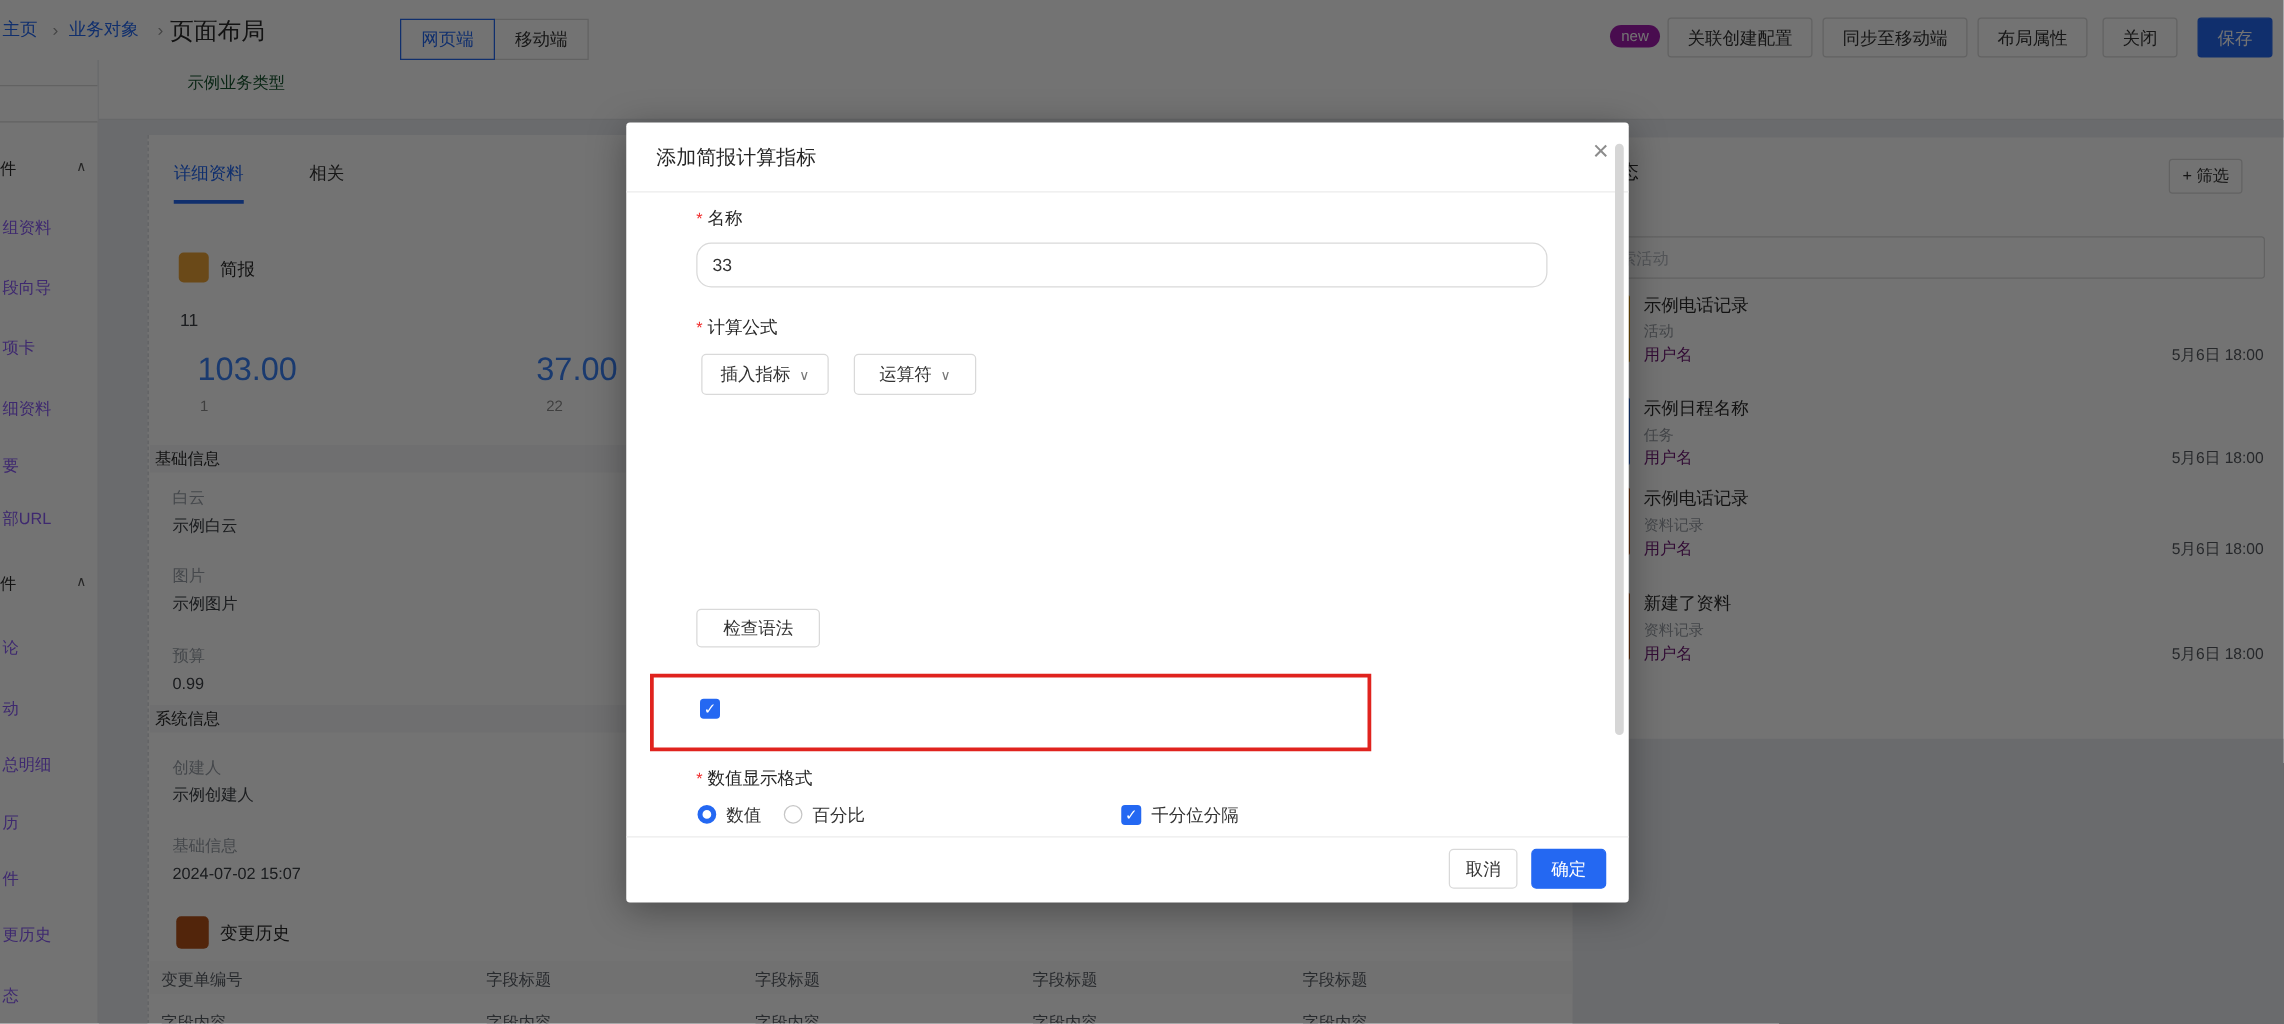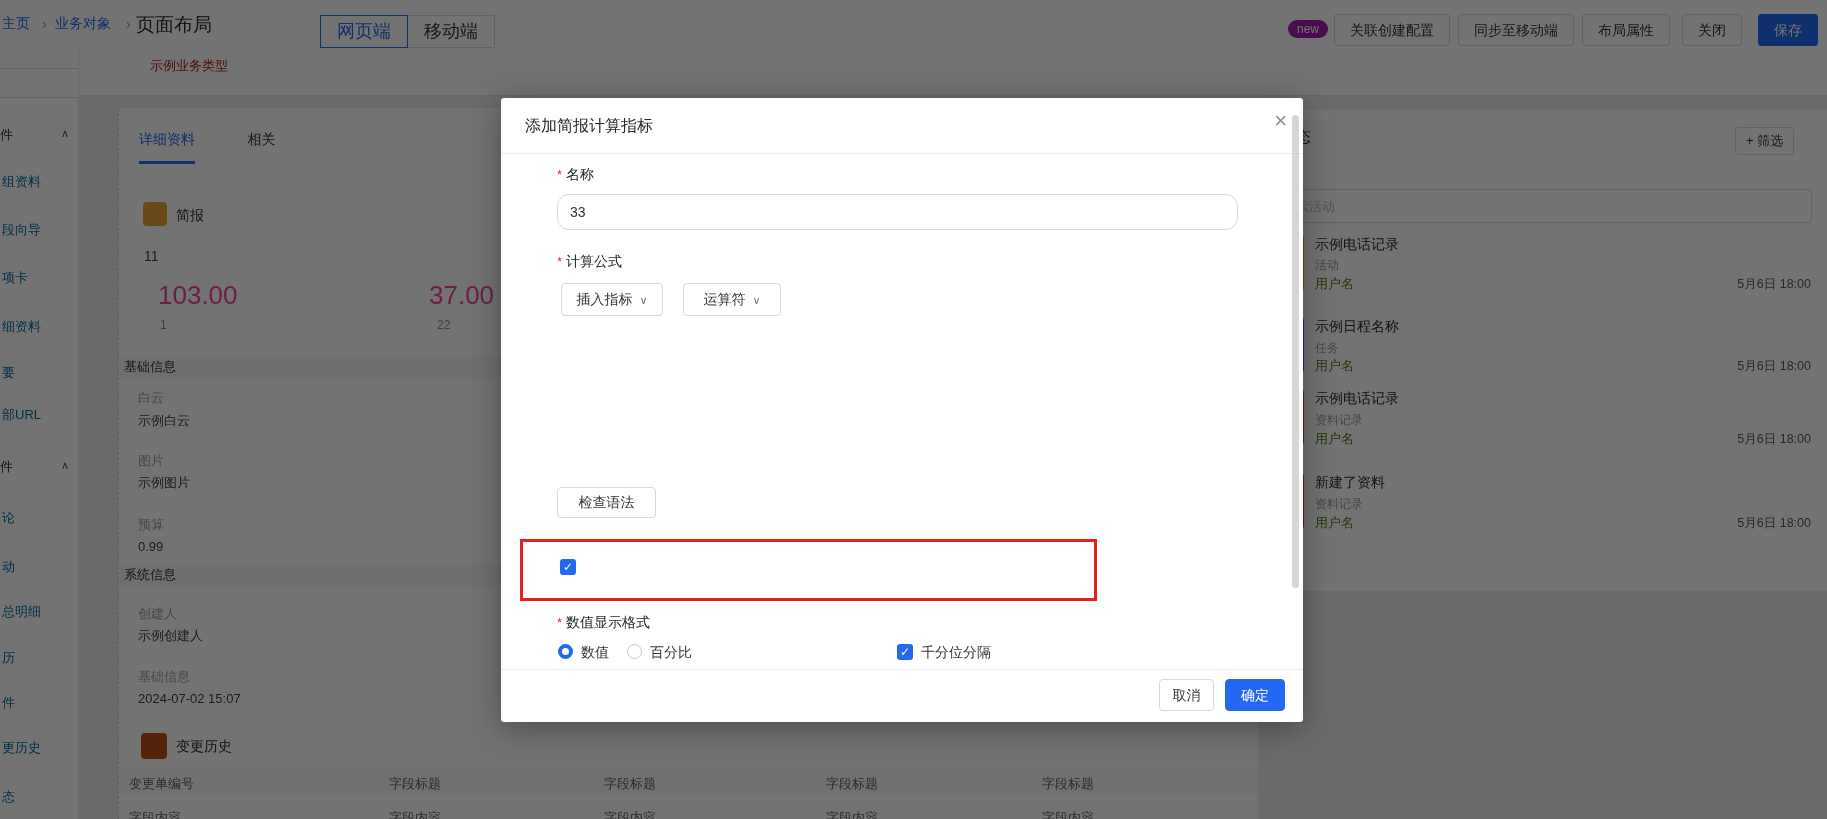--- a/index.html
+++ b/index.html
@@ -5,62 +5,62 @@
   html,body{margin:0;padding:0;background:#888;}
   .stage{position:relative;width:1827px;height:819px;overflow:hidden;background:#eceef1;
          font-family:"Liberation Sans","DejaVu Sans",sans-serif;color:#333;}
   .abs{position:absolute;}
   
   .header{left:0;top:0;width:1827px;height:95px;background:#fff;border-bottom:1px solid #e4e6e9;}
   .crumb-link{font-size:14px;color:#2468f2;cursor:pointer;}
   .crumb-sep{font-size:14px;color:#999;margin:0 8px;}
   .page-title{font-size:19px;color:#2b2b2b;}
   .vtab{display:inline-block;box-sizing:border-box;height:33px;line-height:31px;padding:0 16px;
-        border:1px solid #d9d9d9;background:#fff;font-size:18px;color:#333;cursor:pointer;}
+        border:1px solid #d9d9d9;background:#fff;font-size:14px;color:#333;cursor:pointer;}
   .vtab.active{border-color:#2468f2;color:#2468f2;position:relative;z-index:2;}
   .badge-new{display:inline-block;background:#a21caf;color:#fff;font-size:12px;border-radius:9px;
              padding:2px 9px;line-height:14px;}
   .hbtn{display:inline-block;box-sizing:border-box;height:32px;line-height:30px;padding:0 15px;
         border:1px solid #d9d9d9;border-radius:3px;background:#fff;font-size:14px;color:#333;cursor:pointer;}
   .hbtn.primary{background:#2468f2;border-color:#2468f2;color:#fff;}
-  .subtitle{font-size:13px;color:#b91c1c;font-family:Liberation Serif, serif;}
+  .subtitle{font-size:13px;color:#14532d;font-family:Liberation Serif, serif;}
   
   .sidebar{left:0;top:48px;width:78px;height:771px;background:#fff;border-right:1px solid #e6e8eb;overflow:hidden;}
   .side-search{position:absolute;left:-22px;top:20px;width:104px;height:30px;box-sizing:border-box;
                border:1px solid #d9d9d9;border-radius:3px;background:#fff;}
   .side-sec{position:absolute;left:-13px;font-size:13px;color:#2b2b2b;white-space:nowrap;}
   .side-chev{position:absolute;left:61px;font-size:11px;color:#555;}
-  .side-item{position:absolute;left:2px;font-size:13px;color:#0369a1;white-space:nowrap;cursor:pointer;}
+  .side-item{position:absolute;left:2px;font-size:13px;color:#8b5cf6;white-space:nowrap;cursor:pointer;}
   
   .card{left:118px;top:108px;width:1139px;height:711px;background:#fff;border-left:1px dashed #cfd4da;overflow:hidden;}
   .mtab{display:inline-block;font-size:14px;color:#333;padding-bottom:12px;cursor:pointer;}
   .mtab.active{color:#2468f2;border-bottom:3px solid #2468f2;}
   .sq-icon{position:absolute;width:24px;height:24px;border-radius:4px;}
-  .metric-big{position:absolute;font-size:26px;color:#ec4899;}
+  .metric-big{position:absolute;font-size:26px;color:#3b82f6;}
   .metric-sub{position:absolute;font-size:12px;color:#8c8c8c;}
   .sec-band{position:absolute;left:1px;width:1138px;height:22px;background:#f5f6f8;font-size:13px;
             color:#2b2b2b;line-height:22px;padding-left:4px;box-sizing:border-box;}
   .f-label{position:absolute;font-size:13px;color:#9aa0a8;}
   .f-value{position:absolute;font-size:13px;color:#3c4046;}
   .thead-band{position:absolute;left:1px;width:1138px;height:26px;background:#fafafa;}
   .th{position:absolute;font-size:13px;color:#5a5f66;}
   .td{position:absolute;font-size:13px;color:#5a5f66;}
   
   .panel{left:1265px;top:110px;width:562px;height:481px;background:#fff;}
   .panel-title{position:absolute;font-size:15px;color:#2b2b2b;}
   .filter-btn{position:absolute;box-sizing:border-box;height:28px;line-height:26px;padding:0 10px;
               border:1px solid #d9d9d9;border-radius:3px;background:#fff;font-size:13px;color:#333;cursor:pointer;}
   .act-search{position:absolute;box-sizing:border-box;border:1px solid #d9d9d9;border-radius:3px;
               background:#fff;font-size:13px;color:#333;padding:0 12px;outline:none;
               font-family:"Liberation Sans","DejaVu Sans",sans-serif;}
   .act-search::placeholder{color:#b8bdc4;}
   .act-bar{position:absolute;width:7px;height:54px;border-radius:2px;}
   .act-title{position:absolute;font-size:14px;color:#2b2b2b;}
   .act-type{position:absolute;font-size:12px;color:#979ca3;}
-  .act-user{position:absolute;font-size:13px;color:#4d7c0f;cursor:pointer;}
+  .act-user{position:absolute;font-size:13px;color:#701a75;cursor:pointer;}
   .act-time{position:absolute;font-size:12.5px;color:#55595f;}
   
   .overlay{left:0;top:0;width:1827px;height:819px;background:rgba(0,0,0,0.55);z-index:40;}
   .modal{left:501px;top:98px;width:802px;height:624px;background:#fff;border-radius:3px;z-index:50;
          box-shadow:0 6px 30px rgba(0,0,0,0.35);}
   .m-title{position:absolute;left:24px;top:18px;font-size:16px;color:#262626;}
   .m-close{position:absolute;right:16px;top:12px;font-size:22px;color:#8c8c8c;cursor:pointer;line-height:22px;}
   .m-div{position:absolute;left:0;width:802px;height:0;border-top:1px solid #ececec;}
   .m-label{position:absolute;font-size:14px;color:#262626;}
   .req{color:#f02a2a;margin-right:4px;font-size:13px;}

